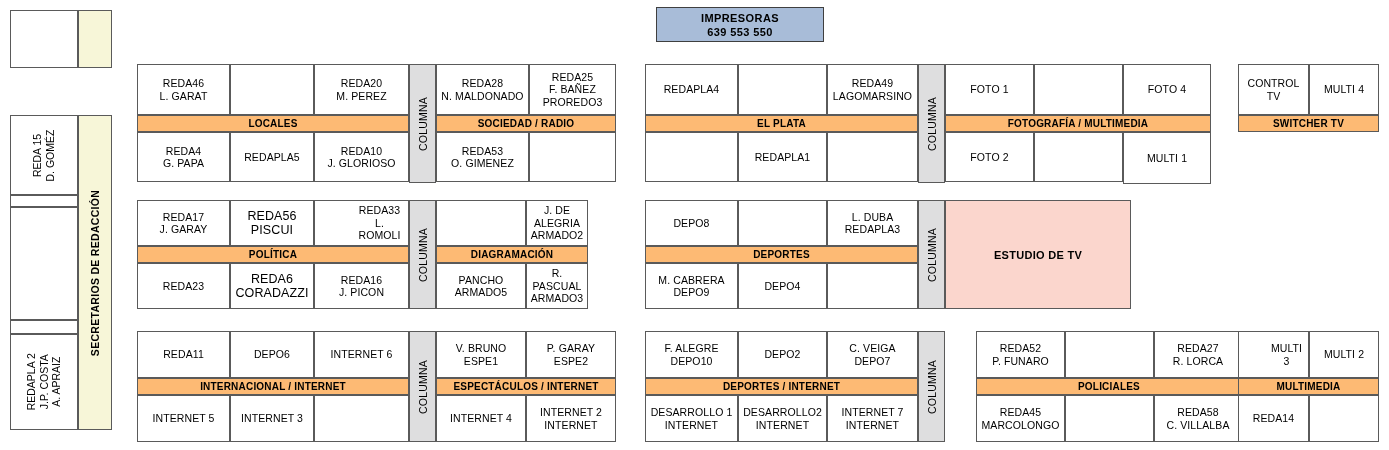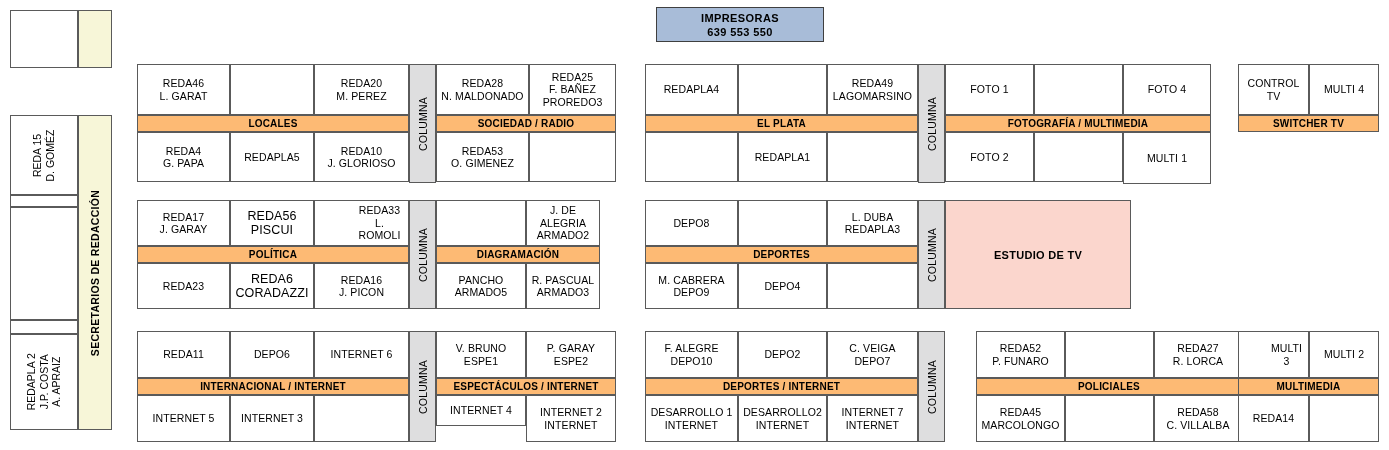--- a/index.html
+++ b/index.html
@@ -324,21 +324,21 @@
 CORADAZZI</div>
       <div class="cell" style="flex:1 1 auto; height:46px;">REDA16
 J. PICON</div>
     </div>
   </div>
 
   <div class="colbar" style="position:absolute; left:409px; top:200px; width:27px; height:109px;">
     <span>COLUMNA</span>
   </div>
 
-  <div class="blk" style="left:436px; top:200px; width:164px;">
+  <div class="blk" style="left:436px; top:200px; width:152px;">
     <div class="cellrow">
       <div class="cell" style="flex:0 0 90px; height:46px;"></div>
       <div class="cell" style="flex:1 1 auto; height:46px;">J. DE ALEGRIA
 ARMADO2</div>
     </div>
     <div class="band">DIAGRAMACIÓN</div>
     <div class="cellrow">
       <div class="cell" style="flex:0 0 90px; height:46px;">PANCHO
 ARMADO5</div>
       <div class="cell" style="flex:1 1 auto; height:46px;">R. PASCUAL
@@ -390,21 +390,21 @@
 
   <div class="blk" style="left:436px; top:331px; width:180px;">
     <div class="cellrow">
       <div class="cell" style="flex:0 0 90px; height:47px;">V. BRUNO
 ESPE1</div>
       <div class="cell" style="flex:1 1 auto; height:47px;">P. GARAY
 ESPE2</div>
     </div>
     <div class="band">ESPECTÁCULOS / INTERNET</div>
     <div class="cellrow">
-      <div class="cell" style="flex:0 0 90px; height:31px;">INTERNET 4</div>
+      <div class="cell" style="flex:0 0 90px; height:47px;">INTERNET 4</div>
       <div class="cell" style="flex:1 1 auto; height:47px;">INTERNET 2
 INTERNET</div>
     </div>
   </div>
 
   <div class="blk" style="left:645px; top:331px; width:273px;">
     <div class="cellrow">
       <div class="cell" style="flex:0 0 93px; height:47px;">F. ALEGRE
 DEPO10</div>
       <div class="cell" style="flex:0 0 89px; height:47px;">DEPO2</div>

